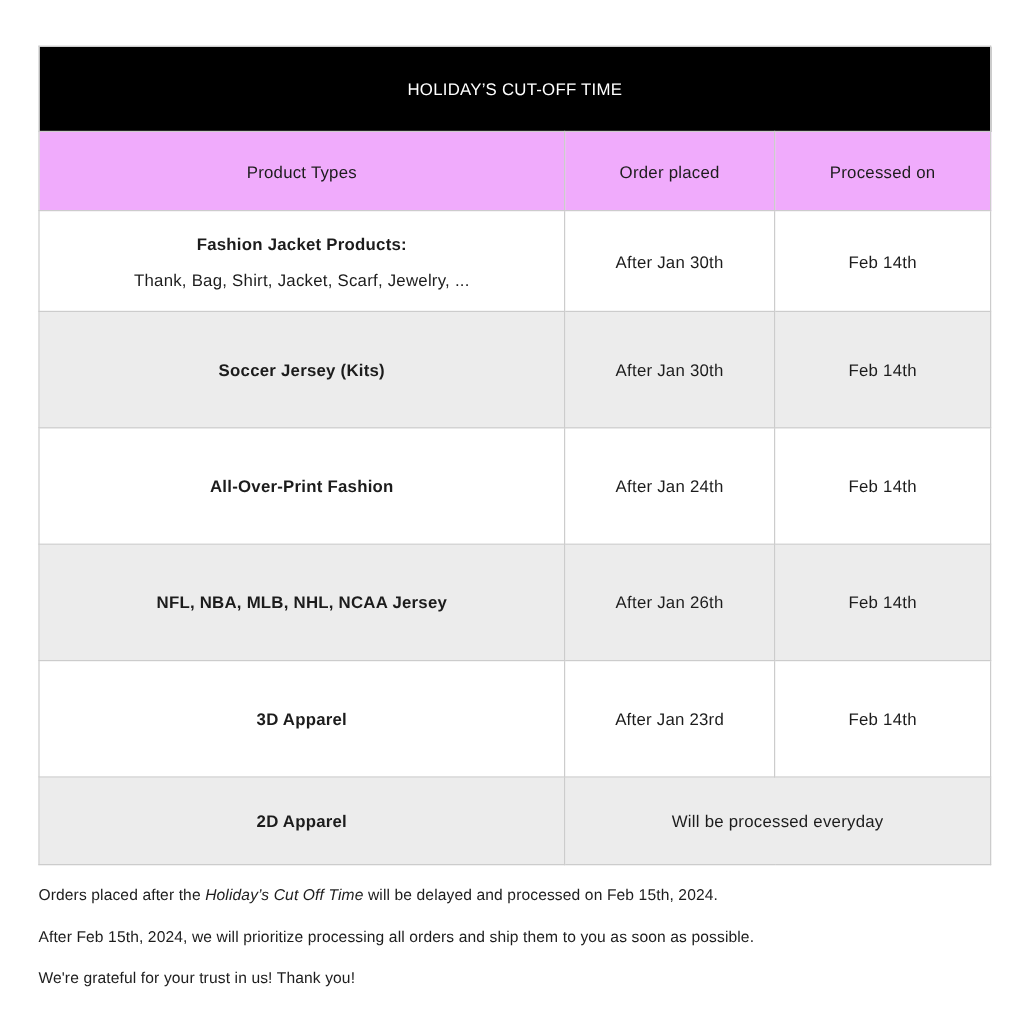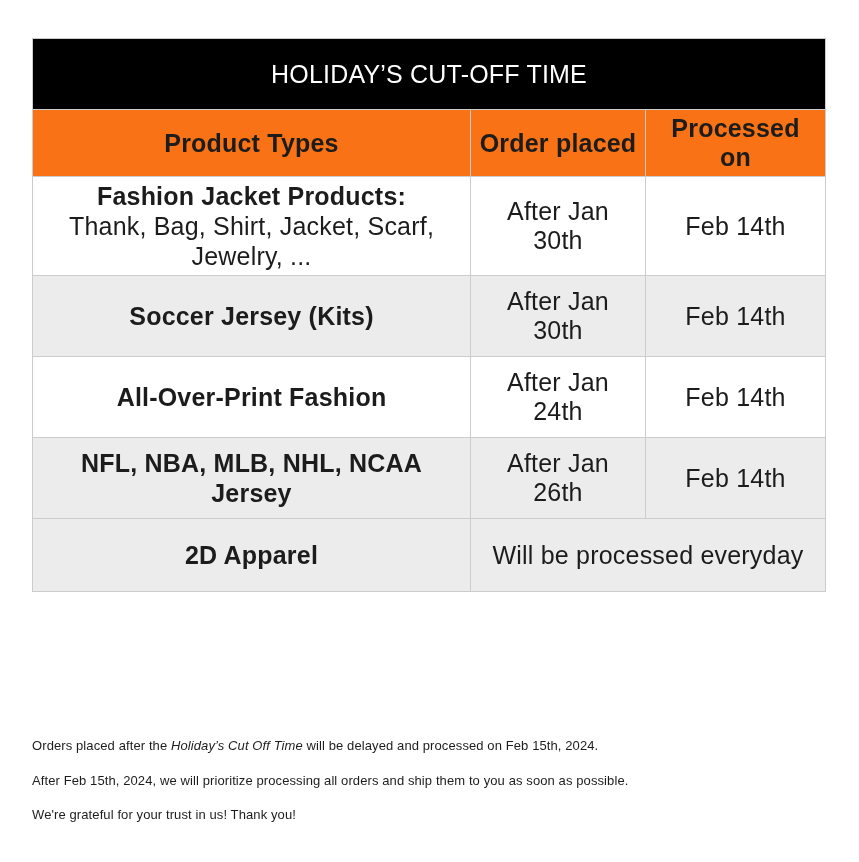--- a/index.html
+++ b/index.html
@@ -26,38 +26,38 @@
   }
   table.cutoff-table {
     width: 100%;
     border-collapse: collapse;
     table-layout: fixed;
   }
   table.cutoff-table td, table.cutoff-table th {
     border: 1px solid #cccccc;
     text-align: center;
     vertical-align: middle;
-    font-size: 25px;
+    font-size: 14px;
     letter-spacing: 0.2px;
     padding: 4px 8px;
   }
   .title-cell {
     background: #000000;
     color: #ffffff;
     height: 71px;
     font-size: 25px;
     font-weight: 500;
     letter-spacing: 0.8px;
   }
   tr.head-row th {
-    background: #f97316;
+    background: #f0abfc;
     height: 66px;
-    font-weight: 700;
+    font-weight: 400;
   }
-  tr.data-row td { height: 81px; background: #ffffff; }
+  tr.data-row td { height: 97px; background: #ffffff; }
   tr.r1 td { height: 84px; }
   tr.r6 td { height: 73px; }
   tr.alt td { background: #ececec; }
   .product-main { font-weight: 700; line-height: 30px; }
   .product-sub { font-weight: 400; line-height: 30px; }
   .notes {
     position: absolute;
     left: 32px;
     top: 738px;
     width: 822px;
@@ -119,20 +119,27 @@
         </tr>
 
         <tr class="data-row alt r4">
           <td>
             <div class="product-main">NFL, NBA, MLB, NHL, NCAA Jersey</div>
           </td>
           <td>After Jan 26th</td>
           <td>Feb 14th</td>
         </tr>
 
+        <tr class="data-row r5">
+          <td>
+            <div class="product-main">3D Apparel</div>
+          </td>
+          <td>After Jan 23rd</td>
+          <td>Feb 14th</td>
+        </tr>
 
         <tr class="data-row alt r6">
           <td>
             <div class="product-main">2D Apparel</div>
           </td>
           <td colspan="2">Will be processed everyday</td>
         </tr>
       </tbody>
     </table>
   </div>

